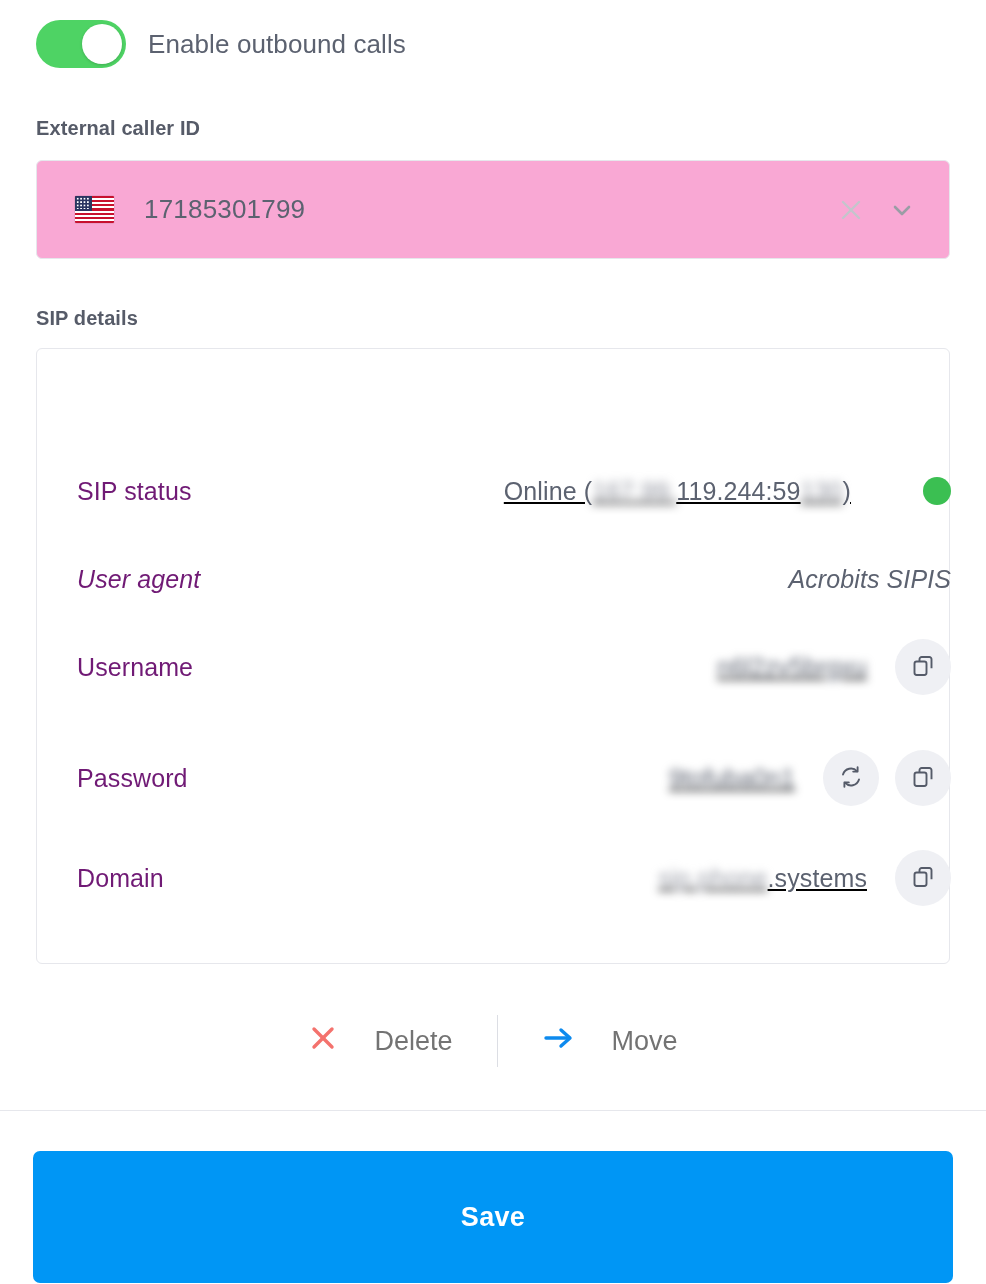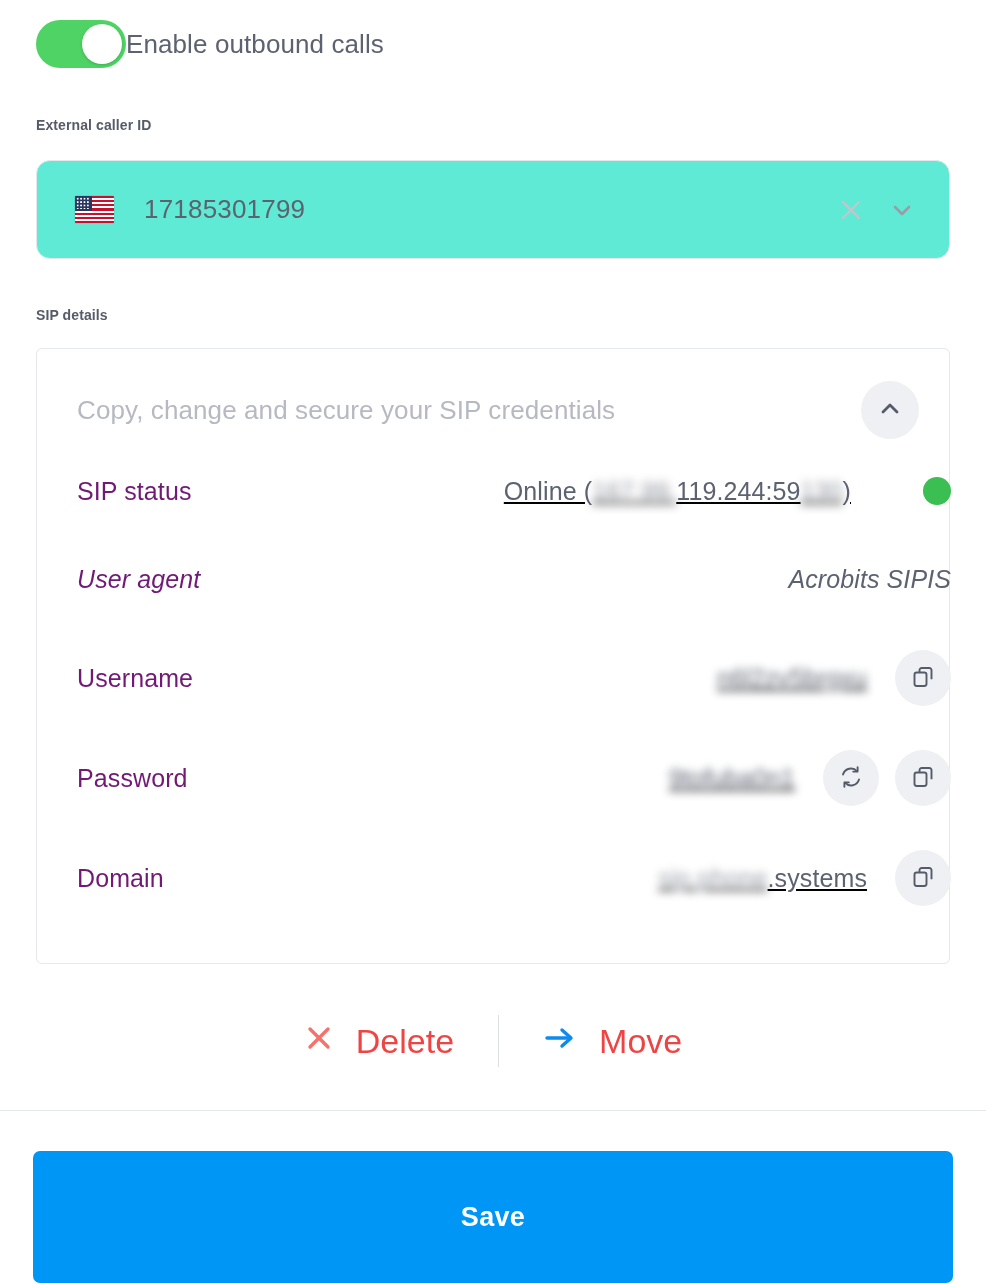--- a/index.html
+++ b/index.html
@@ -17,20 +17,21 @@
     background: #ffffff;
     overflow: hidden;
   }
 
   
   .toggle-row {
     position: absolute;
     left: 36px; top: 20px;
     display: flex;
     align-items: center;
+    gap: 22px;
   }
   .switch {
     width: 90px; height: 48px;
     border-radius: 24px;
     background: #4ed364;
     position: relative;
     flex: none;
     cursor: pointer;
   }
   .switch .knob {
@@ -44,36 +45,36 @@
   .toggle-label {
     font-size: 26px;
     color: #5c6270;
     letter-spacing: .1px;
   }
 
   
   .section-label {
     position: absolute;
     left: 36px;
-    font-size: 14px;
+    font-size: 20px;
     font-weight: bold;
     color: #565b68;
     letter-spacing: .1px;
   }
   #lbl-caller { top: 117px; }
   #lbl-sip    { top: 307px; }
 
   
   .caller-field {
     position: absolute;
     left: 36px; top: 160px;
     width: 914px; height: 99px;
     border: 1px solid #e6e7ec;
-    border-radius: 14px;
-    background: #5eead4;
+    border-radius: 6px;
+    background: #f9a8d4;
     display: flex;
     align-items: center;
     cursor: pointer;
   }
   .flag {
     margin-left: 38px;
     width: 39px; height: 27px;
     flex: none;
     border-radius: 1px;
     overflow: hidden;
@@ -153,21 +154,21 @@
   .srow {
     position: absolute;
     left: 40px;
     width: 874px;
     height: 40px;
     display: flex;
     align-items: center;
   }
   #row-status { top: 122px; }
   #row-agent  { top: 210px; font-style: italic; }
-  #row-user   { top: 309px; text-align: right; }
+  #row-user   { top: 298px; text-align: right; }
   #row-pass   { top: 409px; }
   #row-domain { top: 509px; gap: 32px; }
 
   .srow .k {
     font-size: 25px;
     color: #701a75;
     letter-spacing: .1px;
     white-space: nowrap;
   }
   .srow .v {
@@ -222,24 +223,24 @@
     left: 0; top: 1015px;
     width: 986px;
     display: flex;
     align-items: center;
     justify-content: center;
     gap: 0;
   }
   .act {
     display: flex;
     align-items: center;
-    gap: 22px;
-    cursor: pointer;
-    font-size: 34px;
-    color: #ef4444;
+    gap: 36px;
+    cursor: pointer;
+    font-size: 27px;
+    color: #737373;
     padding: 0 44px;
   }
   .vdiv {
     width: 1px; height: 52px;
     background: #dcdee4;
   }
 
   
   .footer-div {
     position: absolute;
@@ -295,30 +296,20 @@
           <polyline points="6,10 13,17 20,10"></polyline>
         </svg>
       </span>
     </span>
   </div>
 
   <div class="section-label" id="lbl-sip">SIP details</div>
 
   <div class="sip-card">
 
-    <div class="sip-head">
-      <span class="sip-head-text">Copy, change and secure your SIP credentials</span>
-      <button class="collapse-btn">
-        <span>
-          <svg width="26" height="26" viewBox="0 0 26 26" fill="none" stroke="#555b69" stroke-width="2.8" stroke-linecap="round" stroke-linejoin="round">
-            <polyline points="6,16 13,9 20,16"></polyline>
-          </svg>
-        </span>
-      </button>
-    </div>
 
     <div class="srow" id="row-status">
       <span class="k">SIP status</span>
       <span class="vwrap">
         <span class="v">
           <span>Online (</span>
             <span class="blur">167.99.</span>
             <span>119.244:59</span>
             <span class="blur">130</span>
             <span>)</span>

